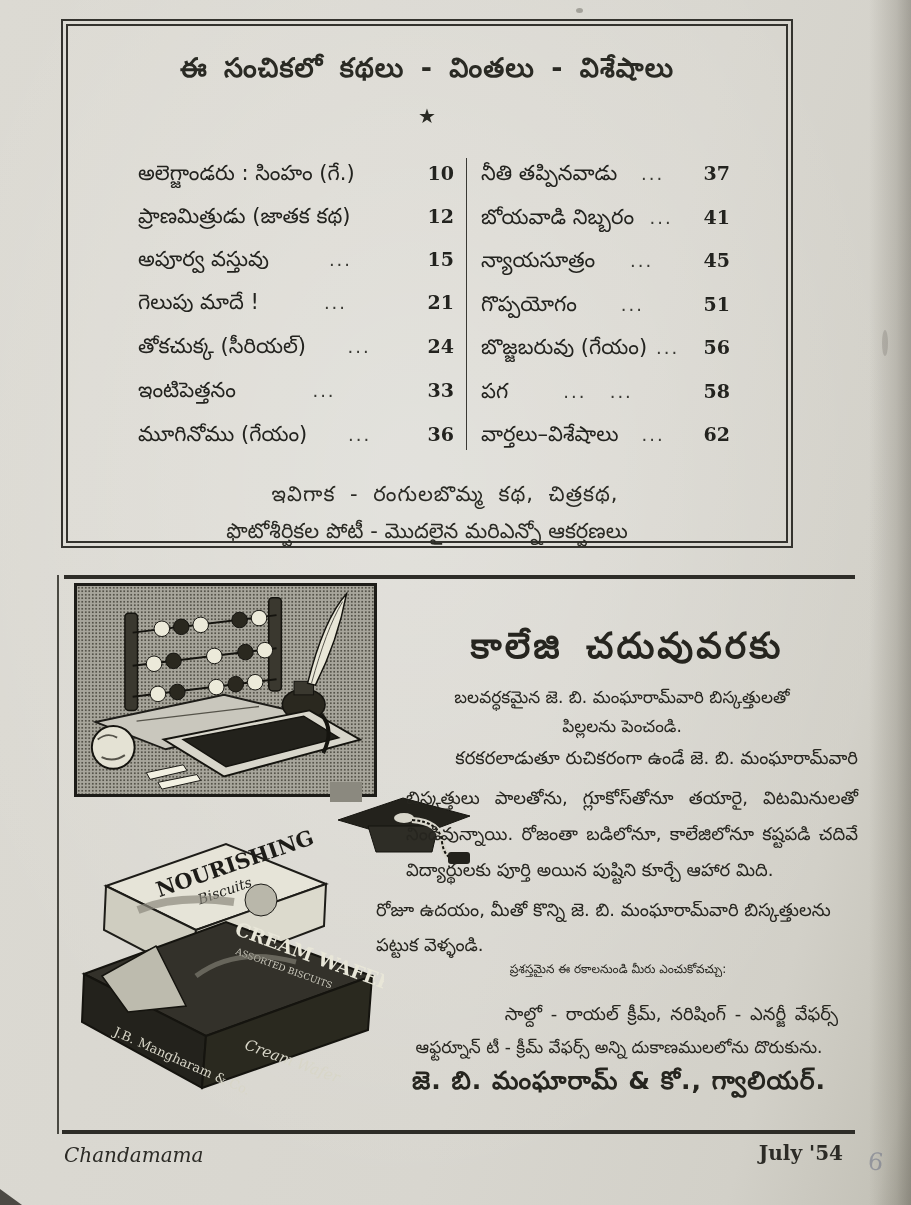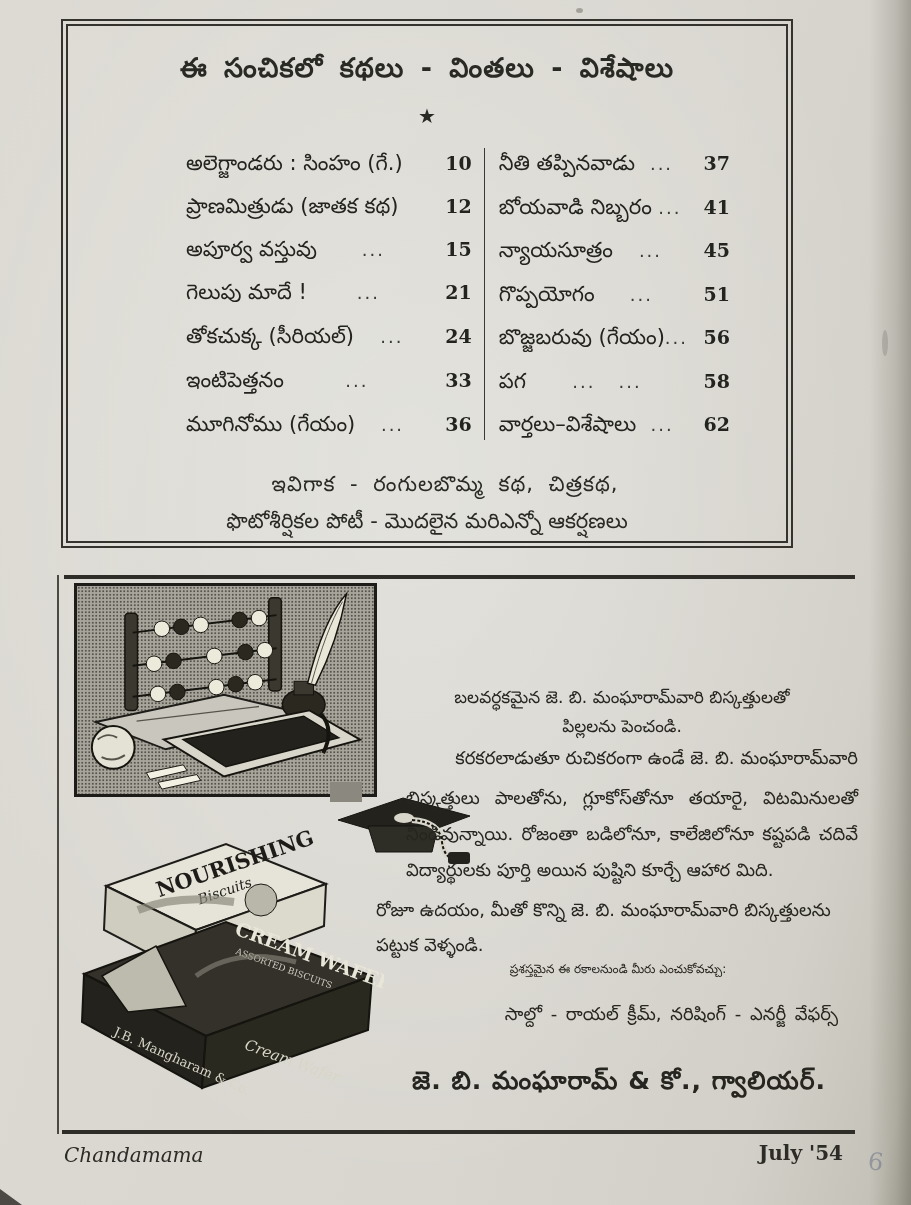--- a/index.html
+++ b/index.html
@@ -22,21 +22,21 @@
   .toc-box {
     position:absolute; left:66px; top:24px; width:722px; height:519px;
     border:2px solid #34332e; outline:2px solid #34332e; outline-offset:3px;
     background:rgba(255,255,255,0.03);
   }
   .toc-title {
     margin-top:26px; text-align:center; font-size:27px; font-weight:bold;
     letter-spacing:1px; color:#2a2a24; word-spacing:6px;
   }
   .toc-star { text-align:center; margin-top:14px; font-size:20px; color:#2a2a24; }
-  .toc-columns { display:flex; margin-top:20px; height:292px;padding-left:48px; }
+  .toc-columns { display:flex; margin-top:30px; height:292px; }
   .toc-col { display:flex; flex-direction:column; justify-content:space-between; }
   .toc-col.left  { width:398px; padding-left:70px; padding-right:12px; }
   .toc-col.right { flex:1; border-left:1.5px solid #3a3934; padding-left:14px; padding-right:56px; }
   .toc-row { display:flex; align-items:baseline; font-size:21px; line-height:30px; }
   .toc-row .t { white-space:nowrap; }
   .toc-row .d { flex:1; text-align:center; letter-spacing:2px; color:#3a3a34; font-size:18px; white-space:pre; }
   .toc-row .p { width:42px; text-align:right; font-family:"DejaVu Serif", serif; font-weight:bold; font-size:19px; color:#23231f; }
   .toc-foot { margin-top:26px; text-align:center; font-size:21px; line-height:37px; color:#2a2a24; }
   .toc-foot .l1 { word-spacing:7px; letter-spacing:1px;padding-left:36px; }
 
@@ -260,28 +260,30 @@
       <g transform="rotate(24 80 225)">
         <text x="34" y="228" font-size="13" fill="#d8d6c8" font-family="DejaVu Serif, serif">J.B. Mangharam &amp; Co.</text>
       </g>
       <g transform="rotate(20 210 235)">
         <text x="166" y="238" font-size="15" font-style="italic" fill="#d8d6c8" font-family="DejaVu Serif, serif">Cream Wafer</text>
       </g>
       <path d="M120,150 q40,-30 100,-14" fill="none" stroke="#8b897d" stroke-width="5" opacity="0.6"></path>
     </svg>
   </div>
 
+  <div class="ad-text ad-h2">కాలేజి చదువువరకు</div>
   <div class="ad-text ad-intro">
     <div>బలవర్ధకమైన జె. బి. మంఘారామ్‌వారి బిస్కత్తులతో</div>
     <div>పిల్లలను పెంచండి.</div>
   </div>
   <div class="ad-text ad-body1-l1">కరకరలాడుతూ రుచికరంగా ఉండే జె. బి. మంఘారామ్‌వారి</div>
   <div class="ad-text ad-body1-rest">బిస్కత్తులు పాలతోను, గ్లూకోస్‌తోనూ తయారై, విటమినులతో నిండివున్నాయి. రోజంతా బడిలోనూ, కాలేజిలోనూ కష్టపడి చదివే విద్యార్థులకు పూర్తి అయిన పుష్టిని కూర్చే ఆహార మిది.</div>
   <div class="ad-text ad-body2">రోజూ ఉదయం, మీతో కొన్ని జె. బి. మంఘారామ్‌వారి బిస్కత్తులను పట్టుక వెళ్ళండి.</div>
   <div class="ad-text ad-choose">ప్రశస్తమైన ఈ రకాలనుండి మీరు ఎంచుకోవచ్చు:</div>
   <div class="ad-text ad-var1">సాల్దో - రాయల్ క్రీమ్,  నరిషింగ్ - ఎనర్జీ వేఫర్స్</div>
+  <div class="ad-text ad-var2">ఆఫ్టర్నూన్ టీ - క్రీమ్ వేఫర్స్ అన్ని దుకాణములలోను దొరుకును.</div>
   <div class="ad-text ad-company">జె. బి. మంఘారామ్ &amp; కో., గ్వాలియర్.</div>
 
   <div class="footer-left">Chandamama</div>
   <div class="footer-right">July '54</div>
   <div class="pencil-six">6</div>
 
 </div>
 
 </body></html>

